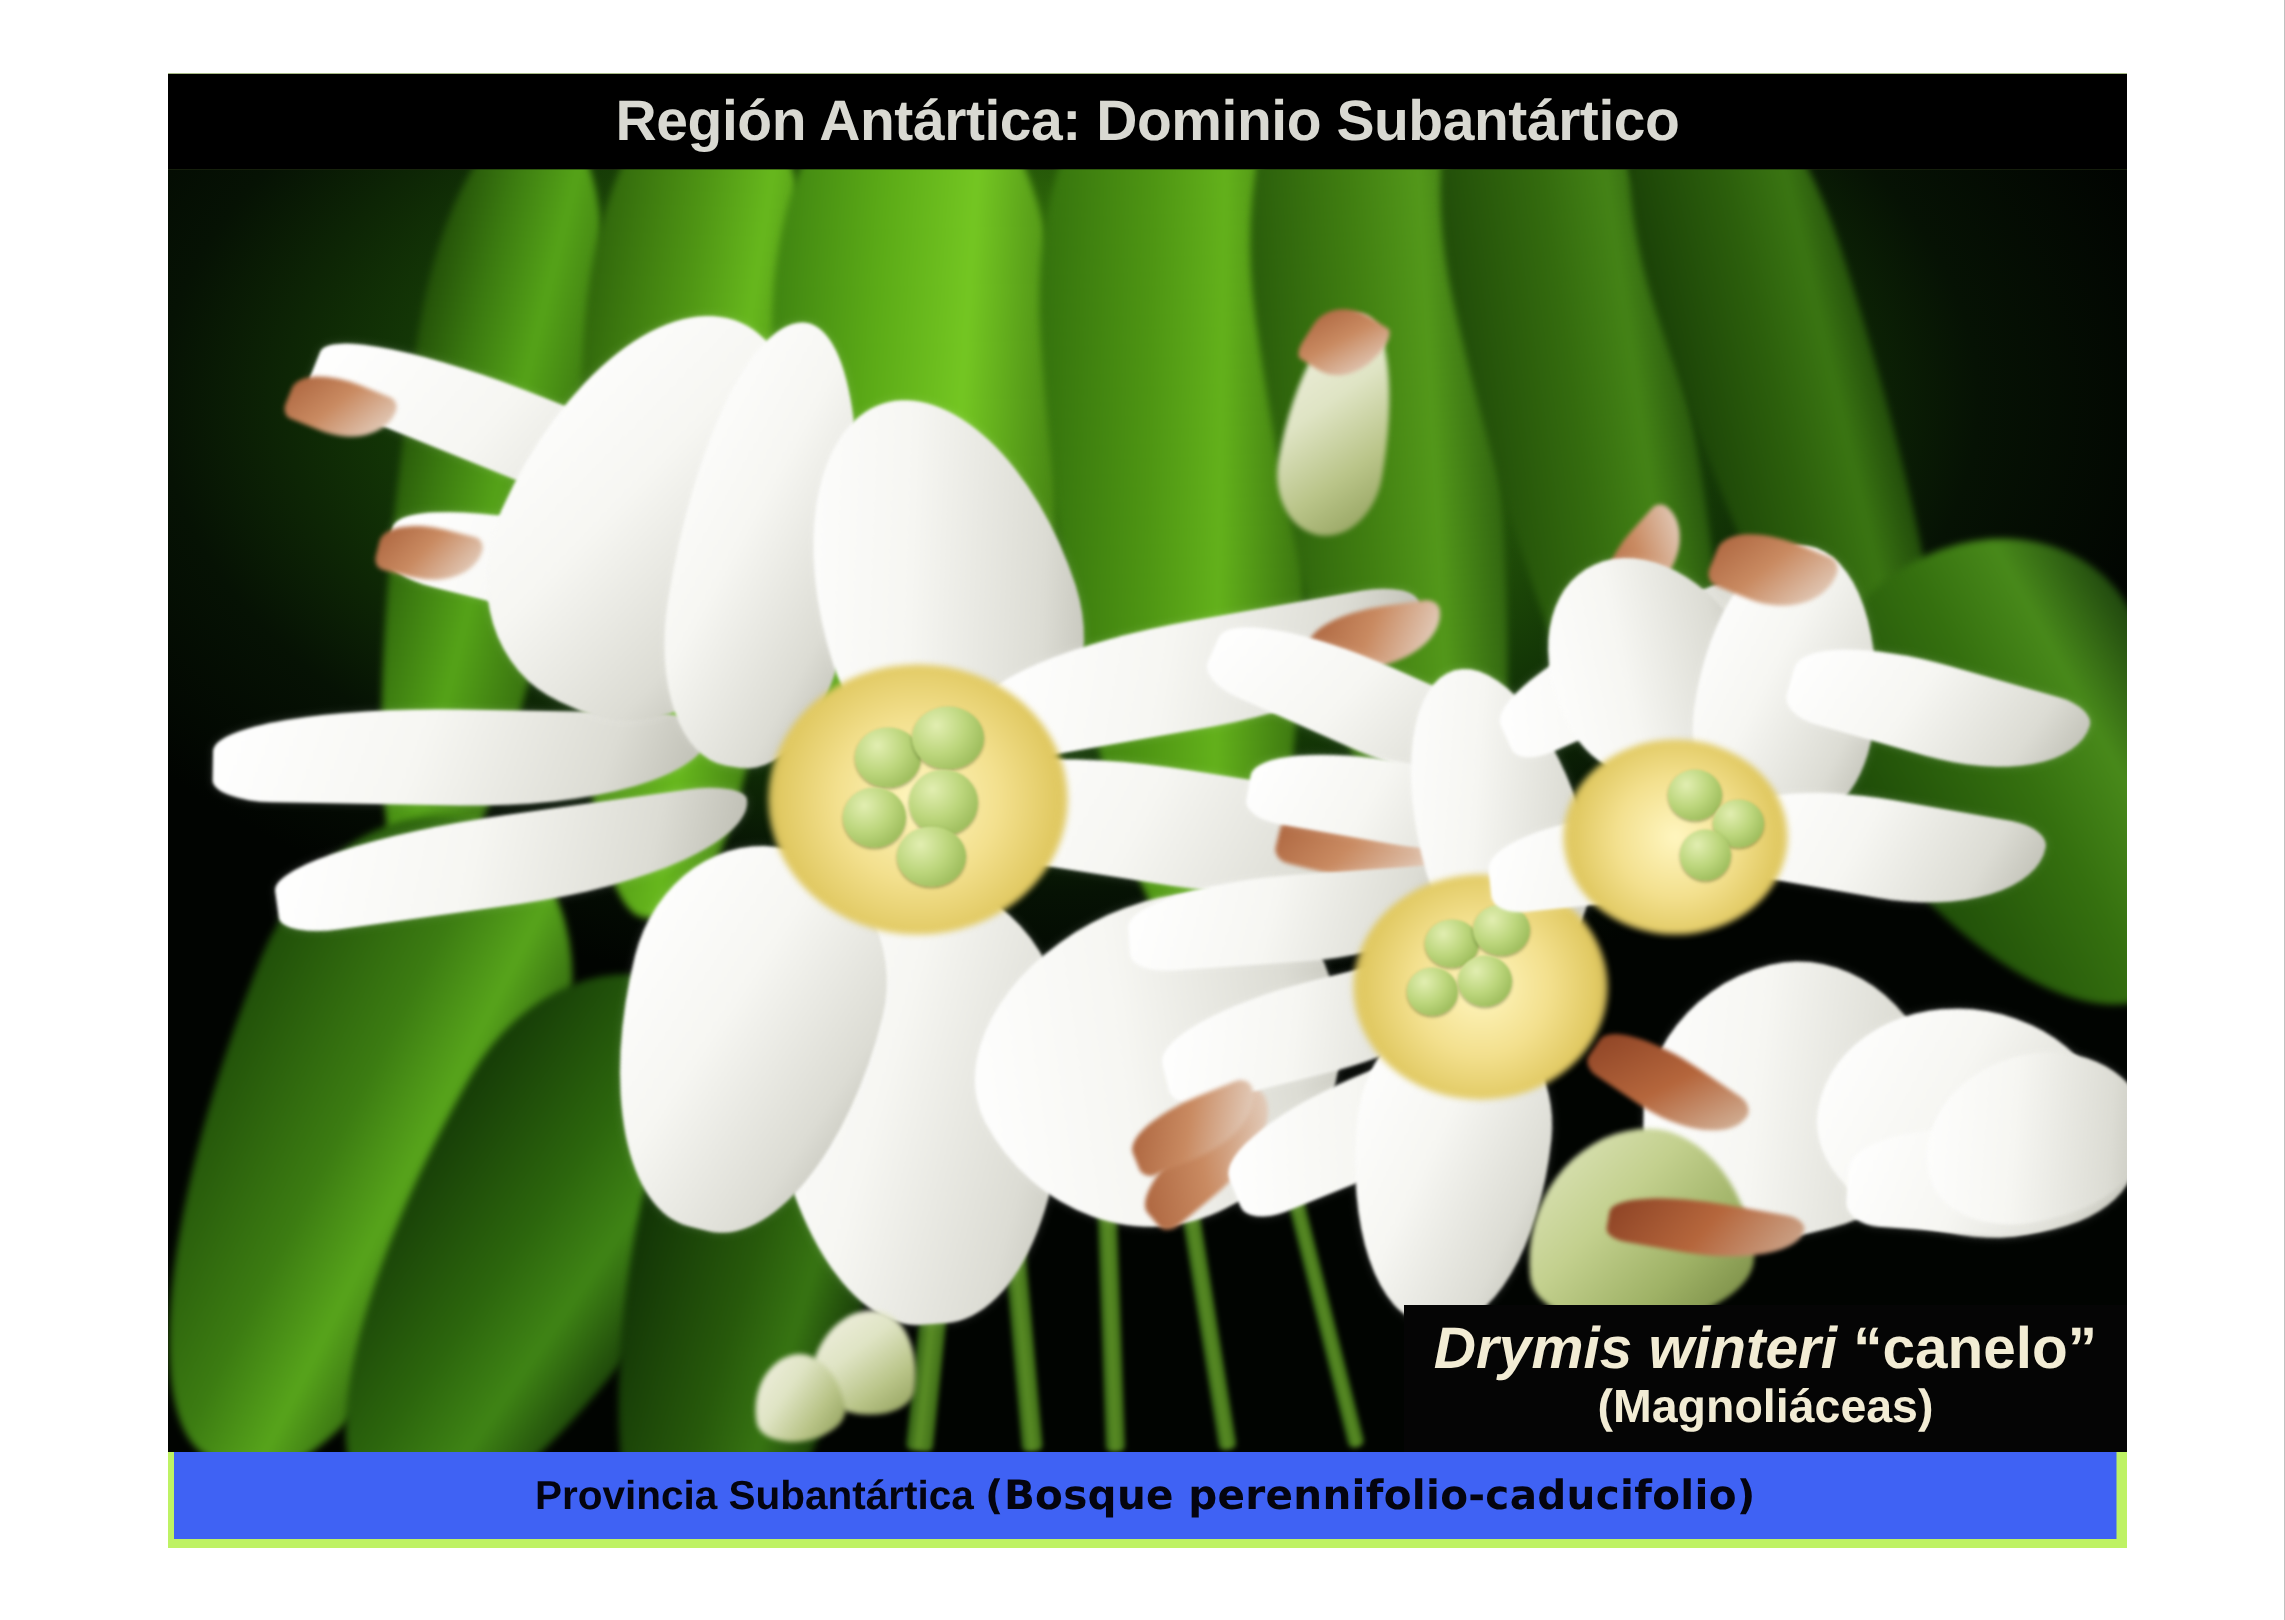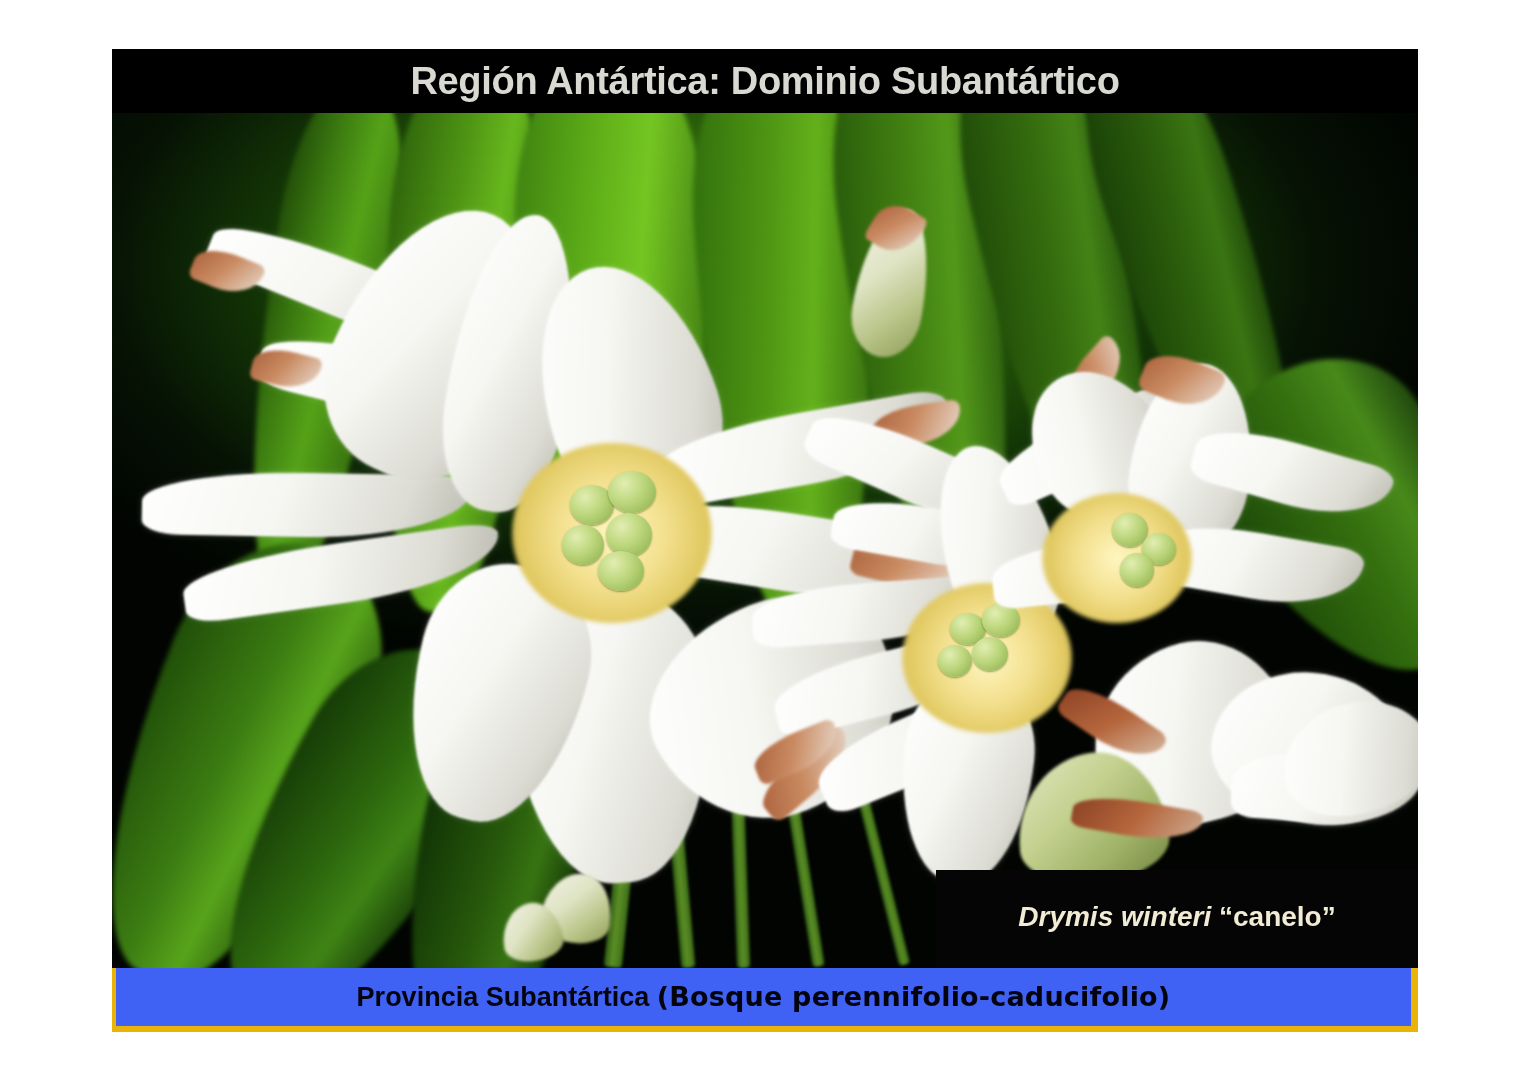--- a/index.html
+++ b/index.html
@@ -16,21 +16,21 @@
     font-family: "Liberation Sans", sans-serif;
   }
 
   
   #slide {
     position: absolute;
     left: 112px;
     top: 49px;
     width: 1306px;
     height: 983px;
-    background: #eab308;
+    background: #bef264;
     overflow: hidden;
   }
 
   
   #header-band {
     position: absolute;
     left: 0; top: 0;
     width: 100%;
     height: 64px;
     background: #000000;
@@ -123,21 +123,21 @@
     display: flex;
     flex-direction: column;
     align-items: center;
     justify-content: center;
     box-sizing: border-box;
     padding: 4px 10px 8px 10px;
   }
   #caption-line1 {
     color: #f2ecd4;
     font-family: "Liberation Sans", sans-serif;
-    font-size: 28px;
+    font-size: 39px;
     line-height: 1.12;
     white-space: nowrap;
   }
   #caption-line1 .sci {
     font-style: italic;
     font-weight: bold;
   }
   #caption-line1 .common {
     font-weight: bold;
     font-style: normal;
@@ -315,20 +315,21 @@
     <div class="layer petal" style="left:1170px;top:590px;width:150px;height:110px;transform:rotate(-16deg);
                 border-radius:50% 50% 46% 46% / 56% 56% 44% 44%;"></div>
 
     <div class="layer bud" style="left:430px;top:760px;width:70px;height:70px;transform:rotate(8deg);"></div>
     <div class="layer bud" style="left:390px;top:790px;width:60px;height:58px;transform:rotate(-10deg);"></div>
 
     <div id="caption-box">
       <div id="caption-line1">
         <span class="sci">Drymis winteri</span><span>&nbsp;</span><span class="common">“canelo”</span>
       </div>
+      <div id="caption-line2">(Magnoliáceas)</div>
     </div>
 
   </div>
 
   <div id="bottom-bar">
     <div id="bottom-bar-text">
       <span class="p1">Provincia Subantártica </span><span class="p2">(Bosque perennifolio-caducifolio)</span>
     </div>
   </div>
 

